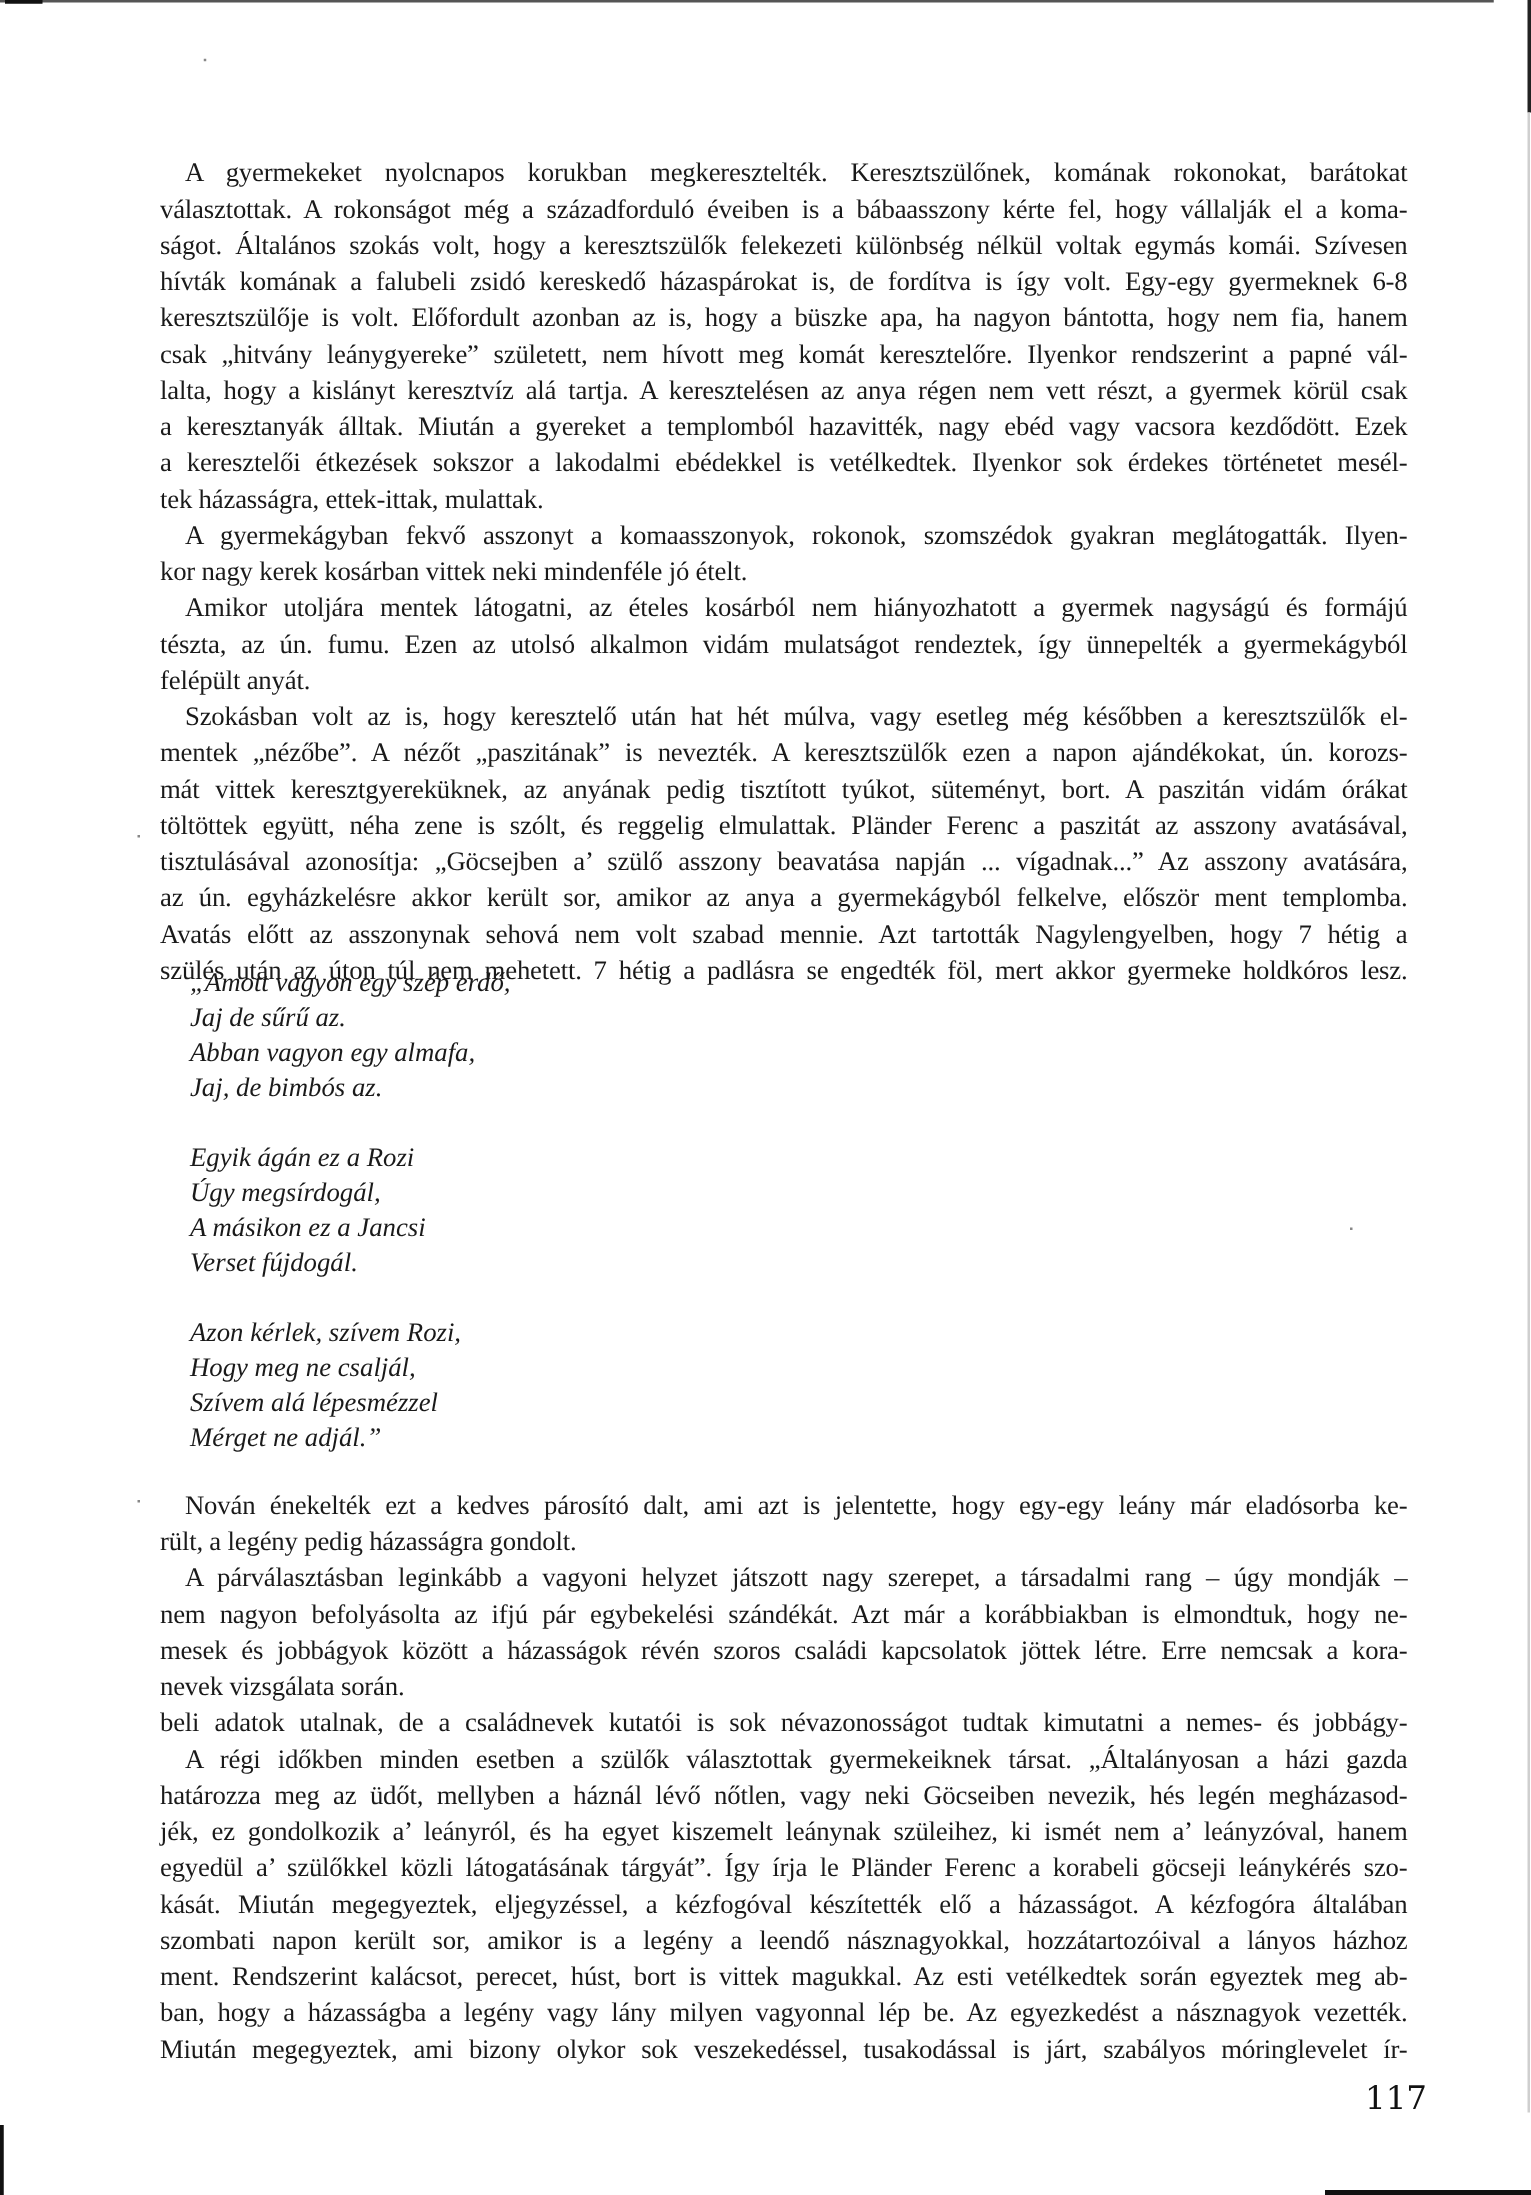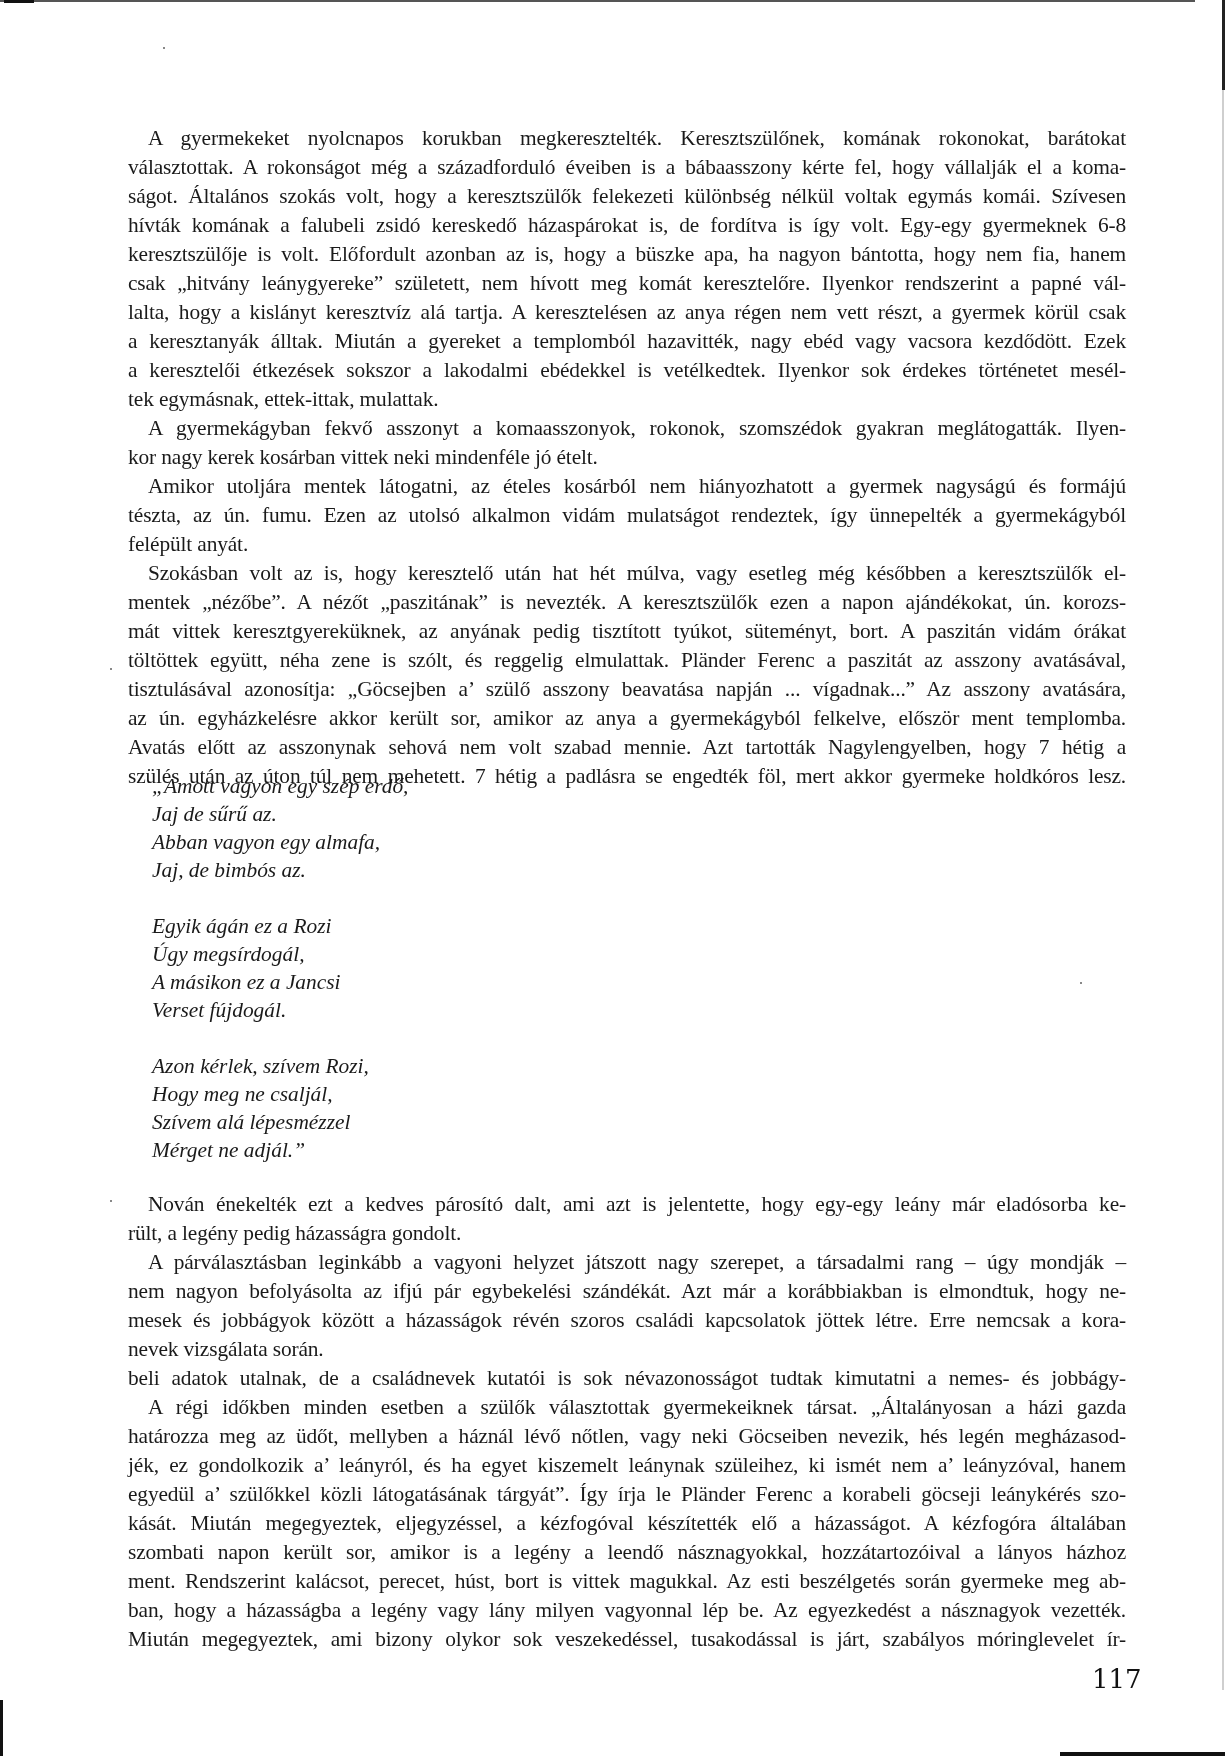--- a/index.html
+++ b/index.html
@@ -141,21 +141,21 @@
 <div class="page-body">
   <span class="line indent">A gyermekeket nyolcnapos korukban megkeresztelték. Keresztszülőnek, komának rokonokat, barátokat</span>
   <span class="line">választottak. A rokonságot még a századforduló éveiben is a bábaasszony kérte fel, hogy vállalják el a koma-</span>
   <span class="line">ságot. Általános szokás volt, hogy a keresztszülők felekezeti különbség nélkül voltak egymás komái. Szívesen</span>
   <span class="line">hívták komának a falubeli zsidó kereskedő házaspárokat is, de fordítva is így volt. Egy-egy gyermeknek 6-8</span>
   <span class="line">keresztszülője is volt. Előfordult azonban az is, hogy a büszke apa, ha nagyon bántotta, hogy nem fia, hanem</span>
   <span class="line">csak „hitvány leánygyereke” született, nem hívott meg komát keresztelőre. Ilyenkor rendszerint a papné vál-</span>
   <span class="line">lalta, hogy a kislányt keresztvíz alá tartja. A keresztelésen az anya régen nem vett részt, a gyermek körül csak</span>
   <span class="line">a keresztanyák álltak. Miután a gyereket a templomból hazavitték, nagy ebéd vagy vacsora kezdődött. Ezek</span>
   <span class="line">a keresztelői étkezések sokszor a lakodalmi ebédekkel is vetélkedtek. Ilyenkor sok érdekes történetet mesél-</span>
-  <span class="line last">tek egymásnak, ettek-ittak, mulattak.</span>
+  <span class="line last">tek házasságra, ettek-ittak, mulattak.</span>
   <span class="line indent">A gyermekágyban fekvő asszonyt a komaasszonyok, rokonok, szomszédok gyakran meglátogatták. Ilyen-</span>
   <span class="line last">kor nagy kerek kosárban vittek neki mindenféle jó ételt.</span>
   <span class="line indent">Amikor utoljára mentek látogatni, az ételes kosárból nem hiányozhatott a gyermek nagyságú és formájú</span>
   <span class="line">tészta, az ún. fumu. Ezen az utolsó alkalmon vidám mulatságot rendeztek, így ünnepelték a gyermekágyból</span>
   <span class="line last">felépült anyát.</span>
   <span class="line indent">Szokásban volt az is, hogy keresztelő után hat hét múlva, vagy esetleg még későbben a keresztszülők el-</span>
   <span class="line">mentek „nézőbe”. A nézőt „paszitának” is nevezték. A keresztszülők ezen a napon ajándékokat, ún. korozs-</span>
   <span class="line">mát vittek keresztgyereküknek, az anyának pedig tisztított tyúkot, süteményt, bort. A paszitán vidám órákat</span>
   <span class="line">töltöttek együtt, néha zene is szólt, és reggelig elmulattak. Pländer Ferenc a paszitát az asszony avatásával,</span>
   <span class="line">tisztulásával azonosítja: „Göcsejben a’ szülő asszony beavatása napján ... vígadnak...” Az asszony avatására,</span>
@@ -192,18 +192,18 @@
   <span class="line">nem nagyon befolyásolta az ifjú pár egybekelési szándékát. Azt már a korábbiakban is elmondtuk, hogy ne-</span>
   <span class="line">mesek és jobbágyok között a házasságok révén szoros családi kapcsolatok jöttek létre. Erre nemcsak a kora-</span>
   <span class="line last">nevek vizsgálata során.</span>
   <span class="line">beli adatok utalnak, de a családnevek kutatói is sok névazonosságot tudtak kimutatni a nemes- és jobbágy-</span>
   <span class="line indent">A régi időkben minden esetben a szülők választottak gyermekeiknek társat. „Általányosan a házi gazda</span>
   <span class="line">határozza meg az üdőt, mellyben a háznál lévő nőtlen, vagy neki Göcseiben nevezik, hés legén megházasod-</span>
   <span class="line">jék, ez gondolkozik a’ leányról, és ha egyet kiszemelt leánynak szüleihez, ki ismét nem a’ leányzóval, hanem</span>
   <span class="line">egyedül a’ szülőkkel közli látogatásának tárgyát”. Így írja le Pländer Ferenc a korabeli göcseji leánykérés szo-</span>
   <span class="line">kását. Miután megegyeztek, eljegyzéssel, a kézfogóval készítették elő a házasságot. A kézfogóra általában</span>
   <span class="line">szombati napon került sor, amikor is a legény a leendő násznagyokkal, hozzátartozóival a lányos házhoz</span>
-  <span class="line">ment. Rendszerint kalácsot, perecet, húst, bort is vittek magukkal. Az esti beszélgetés során gyermeke meg ab-</span>
+  <span class="line">ment. Rendszerint kalácsot, perecet, húst, bort is vittek magukkal. Az esti vetélkedtek során egyeztek meg ab-</span>
   <span class="line">ban, hogy a házasságba a legény vagy lány milyen vagyonnal lép be. Az egyezkedést a násznagyok vezették.</span>
   <span class="line">Miután megegyeztek, ami bizony olykor sok veszekedéssel, tusakodással is járt, szabályos móringlevelet ír-</span>
 </div>
 
 <div class="page-number">117</div>
 
 </body></html>

